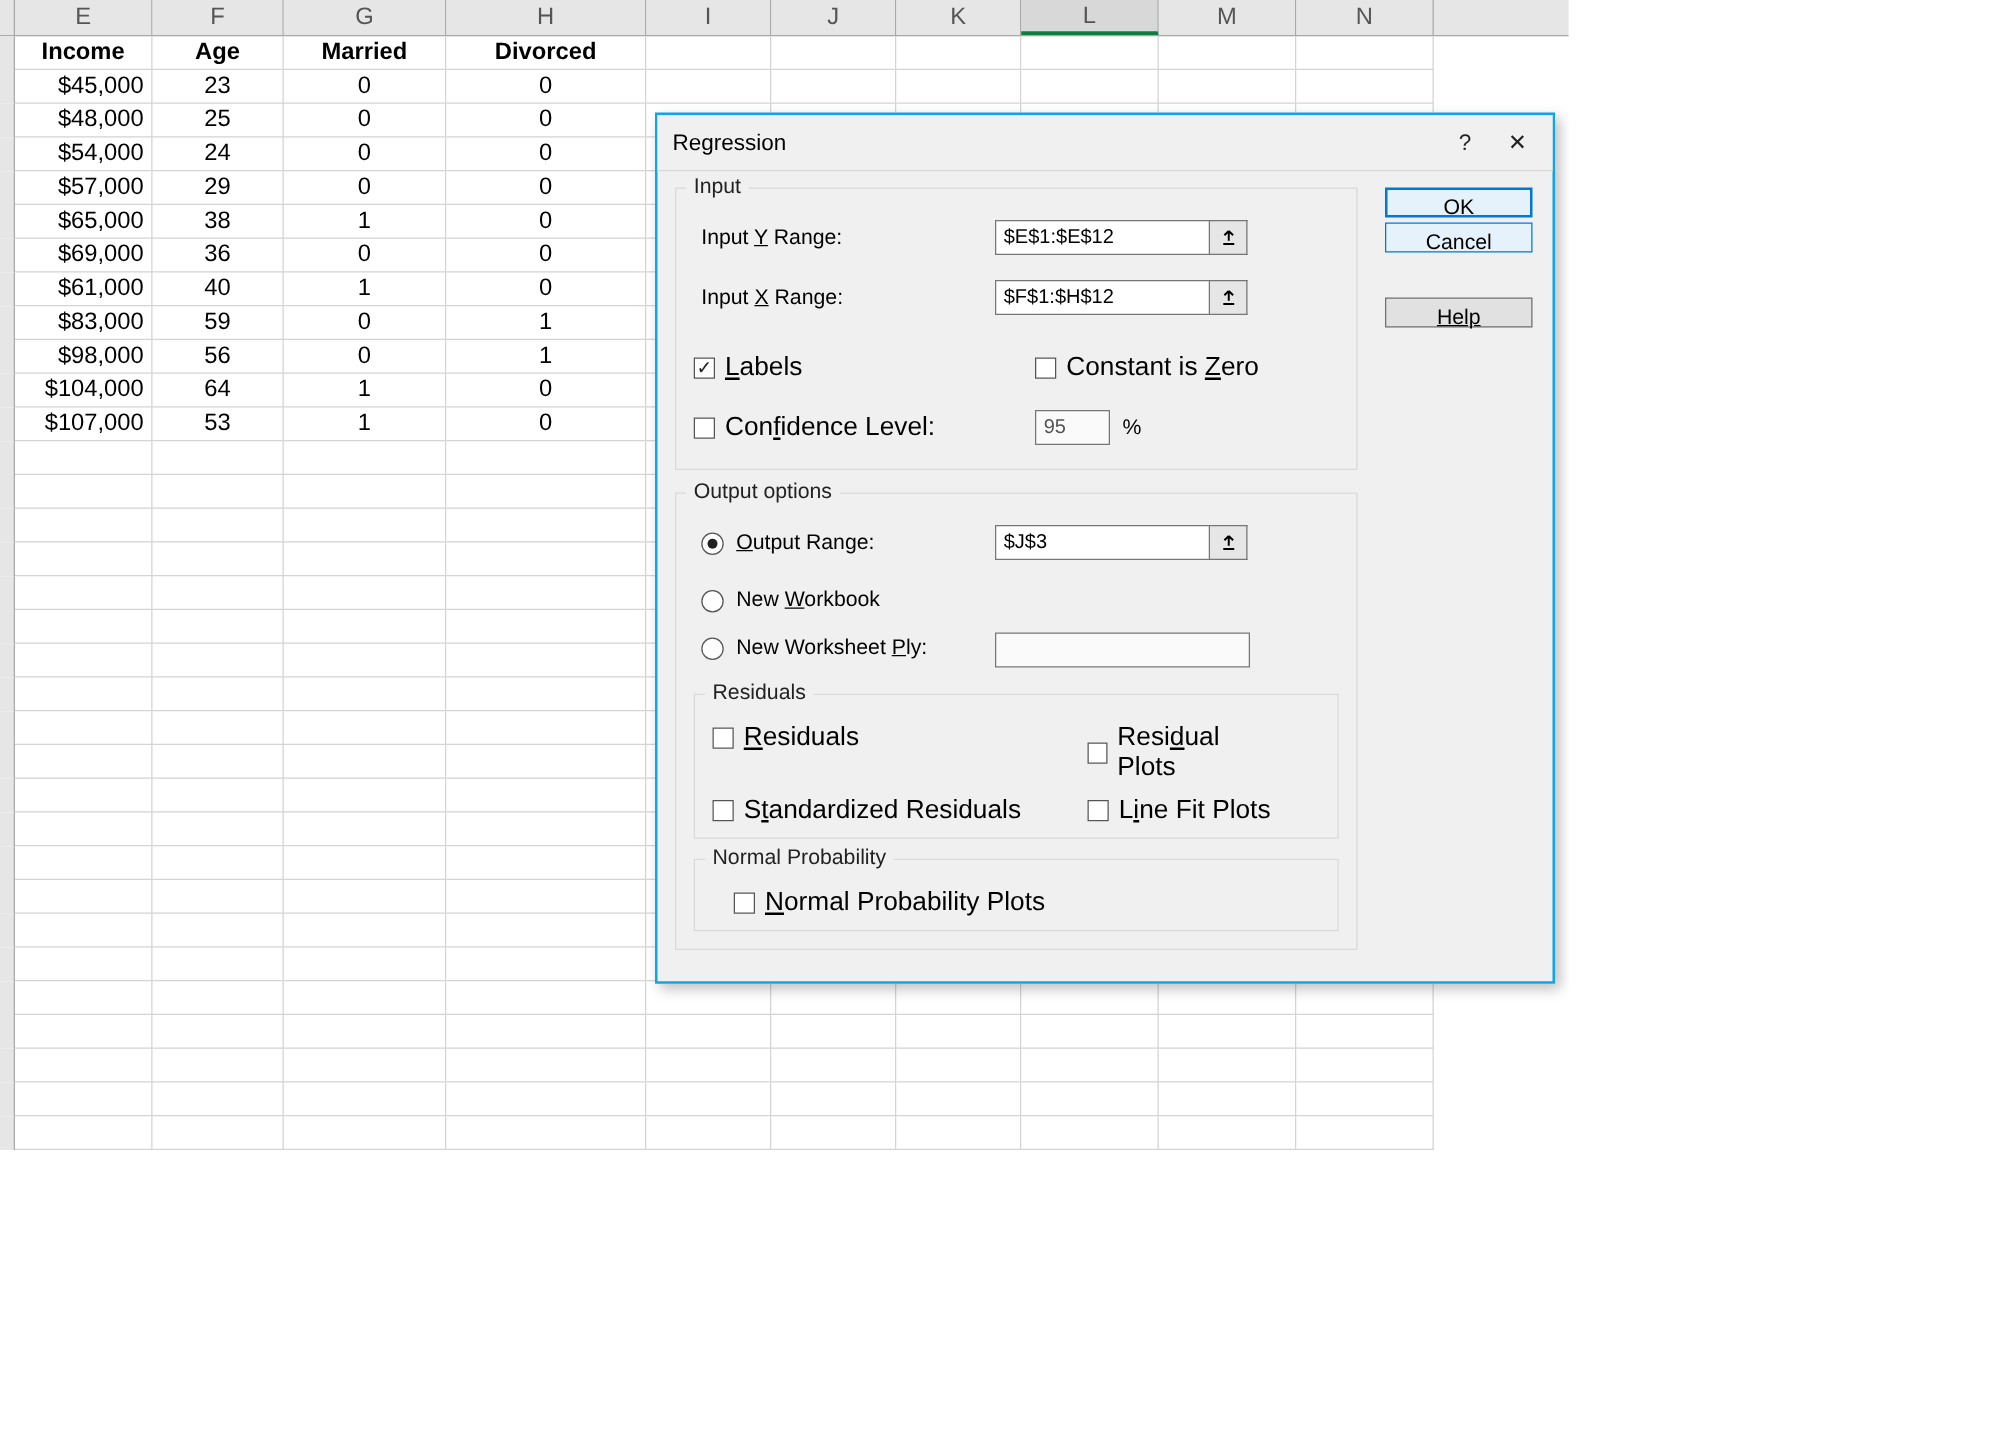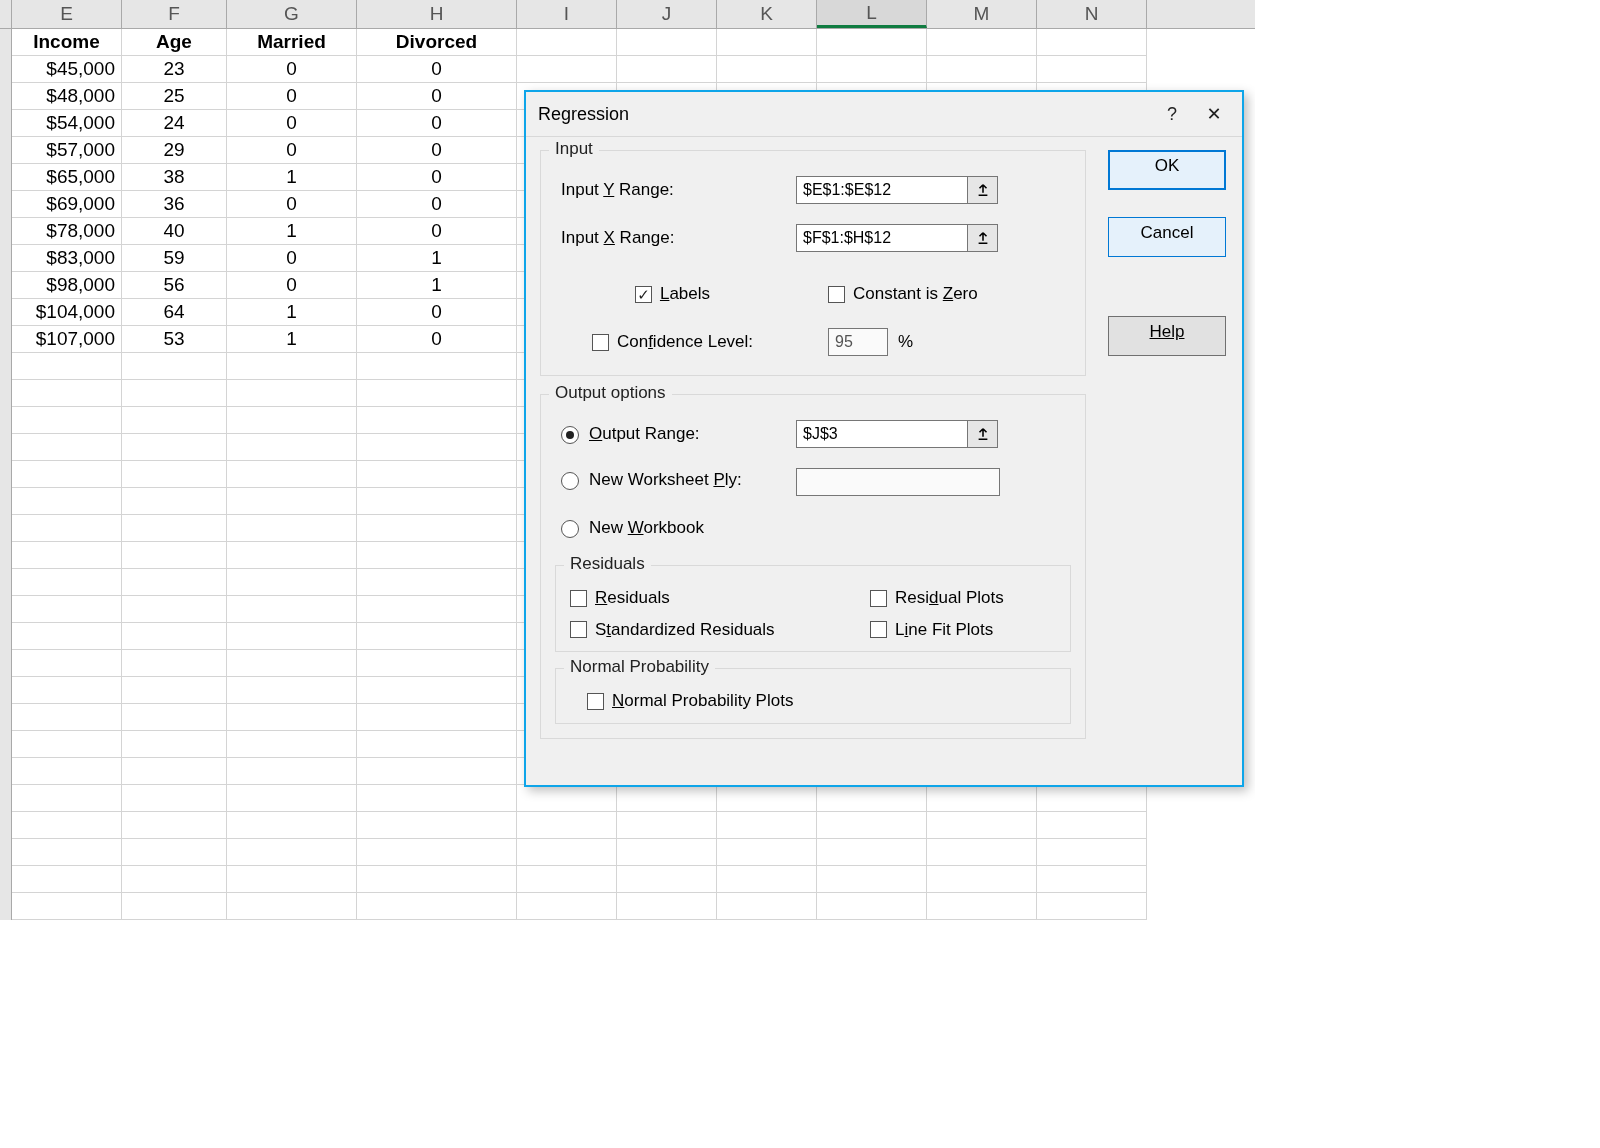--- a/index.html
+++ b/index.html
@@ -121,27 +121,27 @@
     width: 546px;
   }
   .btn-col {
     position: absolute;
     right: 4px; top: 10px;
     width: 120px;
   }
   .win-btn {
     display: block;
     width: 118px;
-    height: 40px;
+    height: 24px;
     background: #e1e1e1;
     border: 1px solid #707070;
     font-size: 17px;
     text-align: center;
     line-height: 30px;
-    margin-bottom: 27px;
+    margin-bottom: 4px;
     box-sizing: border-box;
   }
   .win-btn.selected {
     border: 2px solid #0078d4;
     background: #e5f1fb;
     line-height: 28px;
   }
   .group {
     border: 1px solid #d9d9d9;
     border-radius: 0;
@@ -195,23 +195,22 @@
     background: #e6e6e6;
     display: flex;
     align-items: center;
     justify-content: center;
     box-sizing: border-box;
   }
   .ref-btn svg { width: 14px; height: 14px; }
   .chk {
     display: inline-flex;
     align-items: center;
-    font-size: 17px;
+    font-size: 21px;
     margin-right: 38px;
-    justify-content: center;
   }
   .chk .box {
     width: 17px; height: 17px;
     border: 1px solid #555;
     background: #fff;
     margin-right: 8px;
     display: inline-flex;
     align-items: center;
     justify-content: center;
     box-sizing: border-box;
@@ -360,21 +359,21 @@
         <div class="cell wH">0</div>
         <div class="cell wI"></div>
         <div class="cell wJ"></div>
         <div class="cell wK"></div>
         <div class="cell wL"></div>
         <div class="cell wM"></div>
         <div class="cell wN"></div>
       </div>
       <div class="row">
         <div class="row-stub"></div>
-        <div class="cell wE right">$78,000</div>
+        <div class="cell wE right">$61,000</div>
         <div class="cell wF">40</div>
         <div class="cell wG">1</div>
         <div class="cell wH">0</div>
         <div class="cell wI"></div>
         <div class="cell wJ"></div>
         <div class="cell wK"></div>
         <div class="cell wL"></div>
         <div class="cell wM"></div>
         <div class="cell wN"></div>
       </div>
@@ -774,36 +773,36 @@
             </div>
             <div class="ref-wrap">
               <input class="ref-input" value="$J$3" style="">
               <div class="ref-btn">
                 <svg viewBox="0 0 16 16">
                     <path d="M8 2 L8 11 M8 2 L4 6 M8 2 L12 6 M3 14 L13 14" stroke="#000" stroke-width="1.8" fill="none"></path>
                   </svg>
               </div>
             </div>
           </div>
+          <div class="frow" style="margin-bottom:8px;">
+            <div class="flabel">
+              <span class="radio">
+                <span class="dot"></span>
+                <span><span>New </span><span class="ul">W</span><span>orkbook</span></span>
+              </span>
+            </div>
+          </div>
           <div class="frow">
             <div class="flabel">
               <span class="radio">
                 <span class="dot"></span>
                 <span><span>New Worksheet </span><span class="ul">P</span><span>ly:</span></span>
               </span>
             </div>
             <input class="ref-input disabled" style="width: 204px;" disabled="" value="">
-          </div>
-          <div class="frow" style="margin-bottom:8px;">
-            <div class="flabel">
-              <span class="radio">
-                <span class="dot"></span>
-                <span><span>New </span><span class="ul">W</span><span>orkbook</span></span>
-              </span>
-            </div>
           </div>
 
           <div class="subgroup">
             <div class="group-title">Residuals</div>
             <div class="tworow" style="margin-bottom:10px;">
               <div class="col2">
                 <span class="chk">
                   <span class="box"></span>
                   <span><span class="ul">R</span><span>esiduals</span></span>
                 </span>

